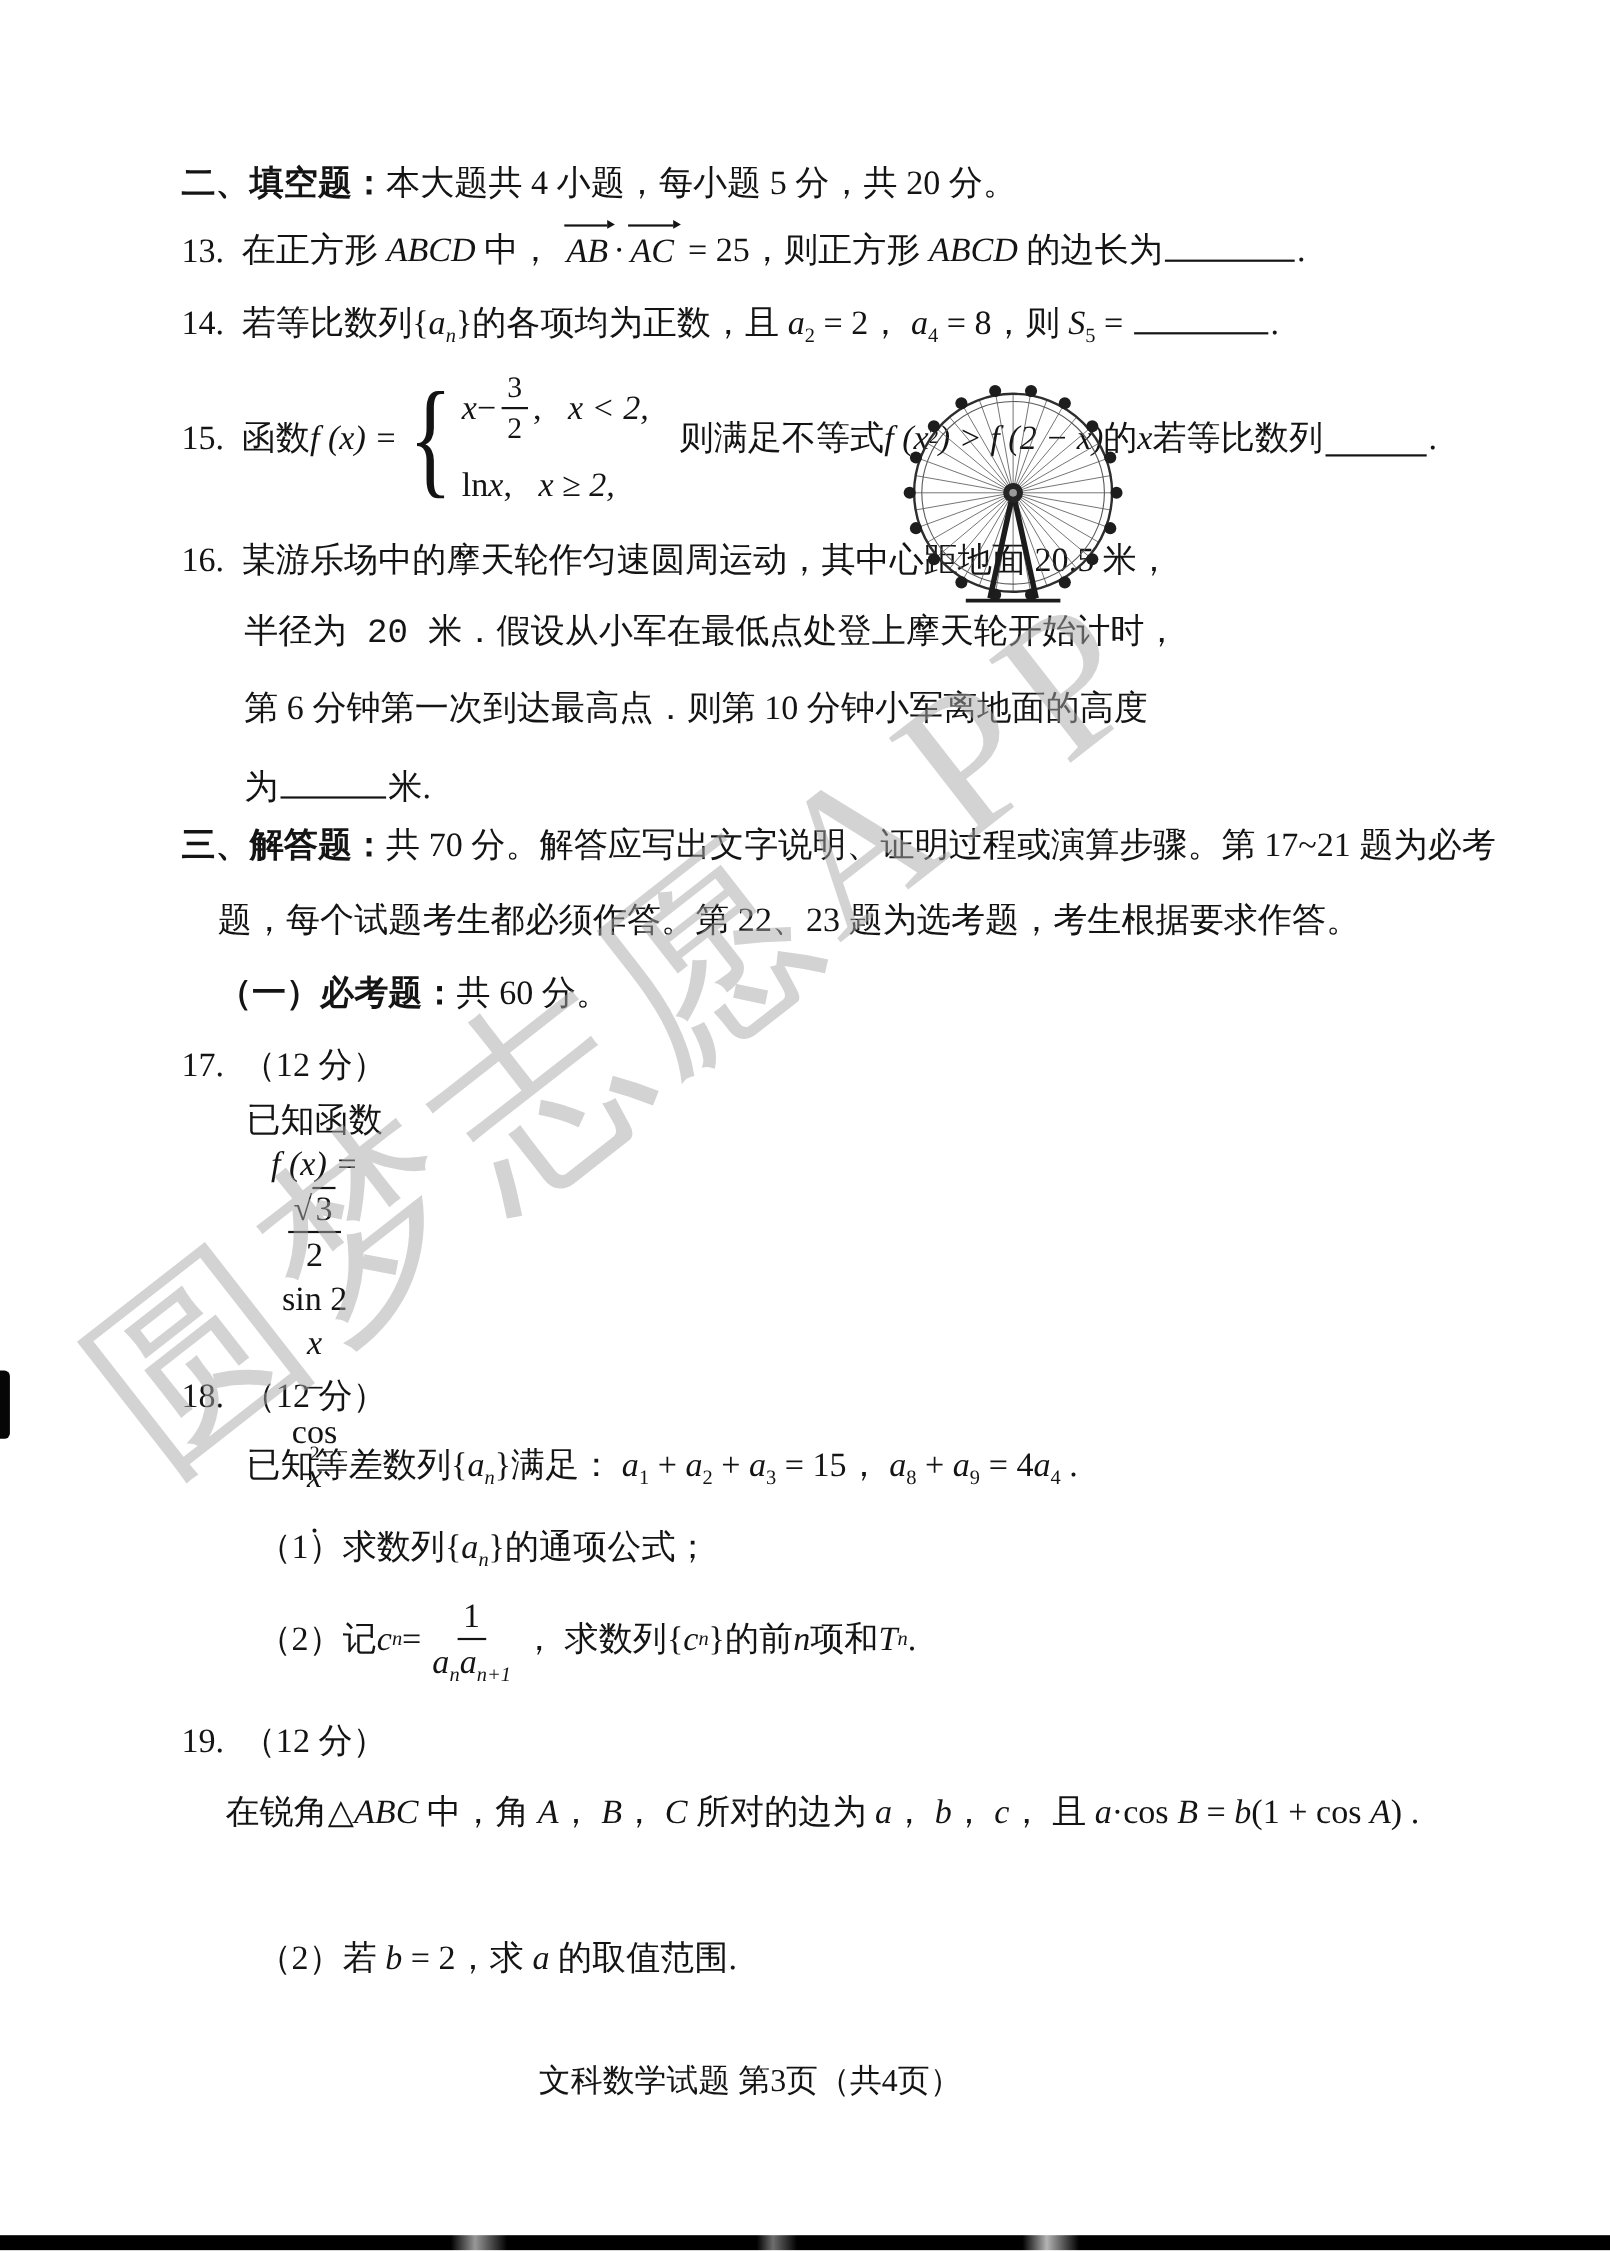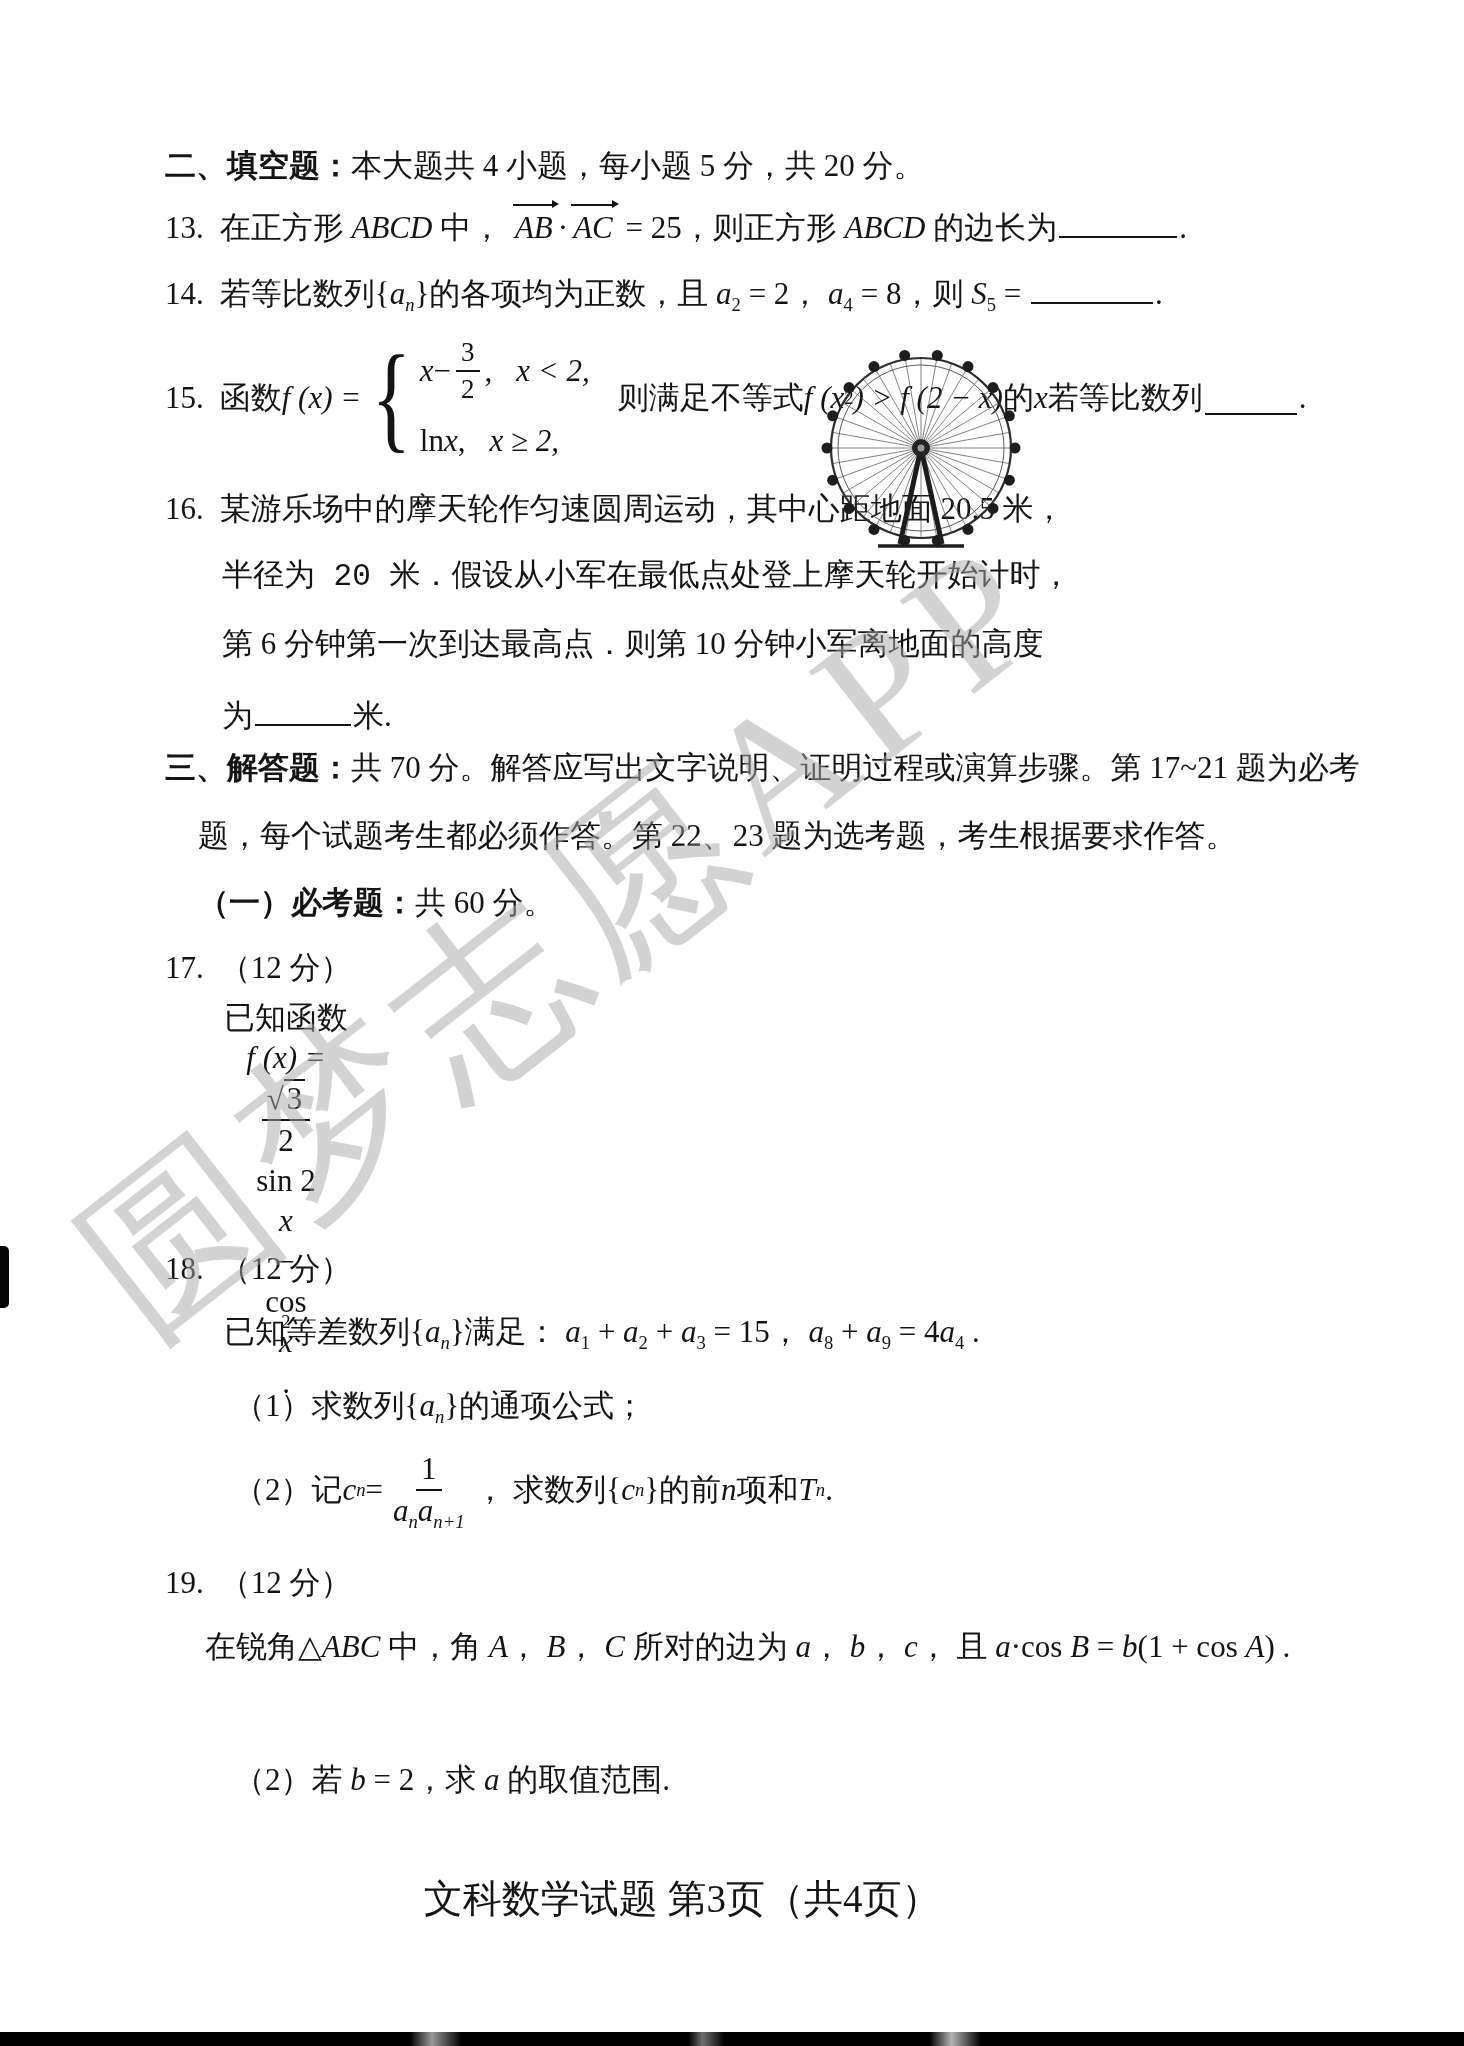--- a/index.html
+++ b/index.html
@@ -21,21 +21,21 @@
   .frac .fn{display:block;padding:0 5px;border-bottom:2px solid #141414;text-align:center;}
   .frac .fd{display:block;padding:0 5px;text-align:center;}
   .frac-s{font-size:27px;}
   .radicand{border-top:2px solid #141414;padding:0 3px;}
   .brace{font-size:118px;font-weight:300;line-height:1;display:inline-block;transform:scaleX(.7);margin:0 0 0 2px;}
   .pw{display:inline-flex;flex-direction:column;gap:14px;}
   .pwrow{display:flex;align-items:center;}
   .condgap{display:inline-block;width:24px;}
   .wm{position:absolute;left:-15px;top:845px;font-size:182px;line-height:1;letter-spacing:14px;
       color:#a8a8a8;opacity:.5;transform:rotate(-38deg);white-space:nowrap;pointer-events:none;z-index:5;}
-  .footer{position:absolute;left:132px;top:1872px;width:1100px;text-align:center;font-size:39px;}
+  .footer{position:absolute;left:132px;top:1872px;width:1100px;text-align:center;font-size:29px;}
   .left-mark{position:absolute;left:0;top:1246px;width:9px;height:62px;background:#060606;border-radius:0 5px 5px 0;}
   .bottom-bar{position:absolute;left:0;bottom:0;width:100%;height:14px;
       background:linear-gradient(90deg,#000 0%,#000 28%,#989898 29.5%,#000 31.5%,#000 47%,#6e6e6e 48%,#000 49.5%,#000 63.5%,#b4b4b4 65%,#000 67%,#000 100%);}
   .fig{position:absolute;left:816px;top:344px;}
 </style>
 </head>
 <body>
 
 <div class="page">
 

